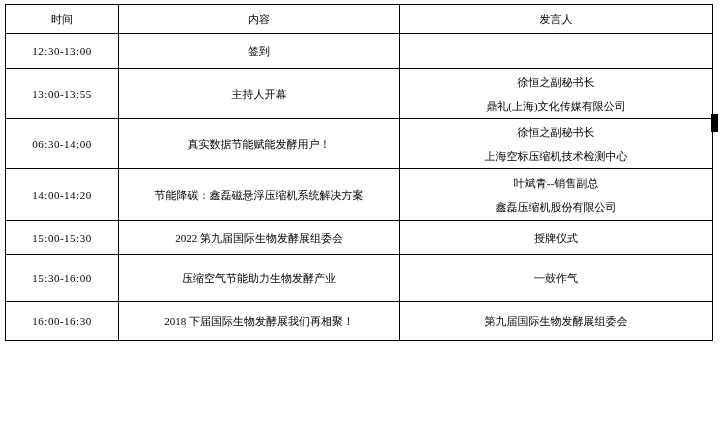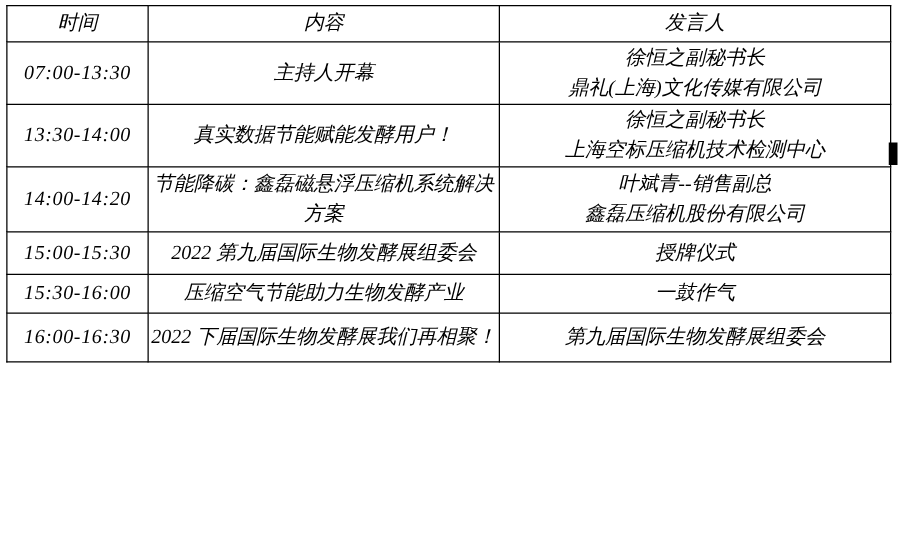--- a/index.html
+++ b/index.html
@@ -20,45 +20,44 @@
     left: 5px;
     top: 4px;
     width: 707px;
     border-collapse: collapse;
     table-layout: fixed;
   }
   #agenda-table td, #agenda-table th {
     border: 1.5px solid #000000;
     text-align: center;
     vertical-align: middle;
-    font-size: 16px;
+    font-size: 11px;
     line-height: 24px;
     font-weight: normal;
     padding: 0 2px;
     white-space: pre-line;
     overflow: hidden;
-    font-style: italic;
   }
   .col-time    { width: 113px; }
   .col-content { width: 281px; }
   .col-speaker { width: 313px; }
   td.time-cell {
     font-size: 16px;
     letter-spacing: 0.5px;
     white-space: nowrap;
   }
   tr.h-header { height: 29px; }
   tr.h-r0 { height: 35px; }
   tr.h-r1 { height: 50px; }
   tr.h-r2 { height: 50px; }
   tr.h-r3 { height: 52px; margin-top: 27px; }
   tr.h-r4 { height: 48px; }
   tr.h-r5 { height: 49px; }
   tr.h-r6 { height: 34px; margin-top: 16px; }
-  tr.h-r7 { height: 31px; }
+  tr.h-r7 { height: 47px; }
   tr.h-r8 { height: 39px; }
   #scrollbar-thumb {
     position: absolute;
     left: 711px;
     top: 114px;
     width: 7px;
     height: 18px;
     background: #000000;
   }
 </style>
@@ -70,28 +69,33 @@
     <col class="col-time">
     <col class="col-content">
     <col class="col-speaker">
   </colgroup>
   <tbody>
     <tr class="h-header">
       <th>时间</th>
       <th>内容</th>
       <th>发言人</th>
     </tr>
+    <tr class="h-r0">
+      <td class="time-cell">12:30-13:00</td>
+      <td>签到</td>
+      <td></td>
+    </tr>
     <tr class="h-r1">
-      <td class="time-cell">07:00-13:30</td>
+      <td class="time-cell">13:00-13:55</td>
       <td>主持人开幕</td>
       <td>徐恒之副秘书长
 鼎礼(上海)文化传媒有限公司</td>
     </tr>
     <tr class="h-r2">
-      <td class="time-cell">13:30-14:00</td>
+      <td class="time-cell">06:30-14:00</td>
       <td>真实数据节能赋能发酵用户！</td>
       <td>徐恒之副秘书长
 上海空标压缩机技术检测中心</td>
     </tr>
     <tr class="h-r3">
       <td class="time-cell">14:00-14:20</td>
       <td>节能降碳：鑫磊磁悬浮压缩机系统解决方案</td>
       <td>叶斌青--销售副总
 鑫磊压缩机股份有限公司</td>
     </tr>
@@ -100,19 +104,19 @@
       <td>2022 第九届国际生物发酵展组委会</td>
       <td>授牌仪式</td>
     </tr>
     <tr class="h-r7">
       <td class="time-cell">15:30-16:00</td>
       <td>压缩空气节能助力生物发酵产业</td>
       <td>一鼓作气</td>
     </tr>
     <tr class="h-r8">
       <td class="time-cell">16:00-16:30</td>
-      <td>2022 下届国际生物发酵展我们再相聚！</td>
+      <td>2018 下届国际生物发酵展我们再相聚！</td>
       <td>第九届国际生物发酵展组委会</td>
     </tr>
   </tbody>
 </table>
 
 <div id="scrollbar-thumb"></div>
 
 </body></html>

